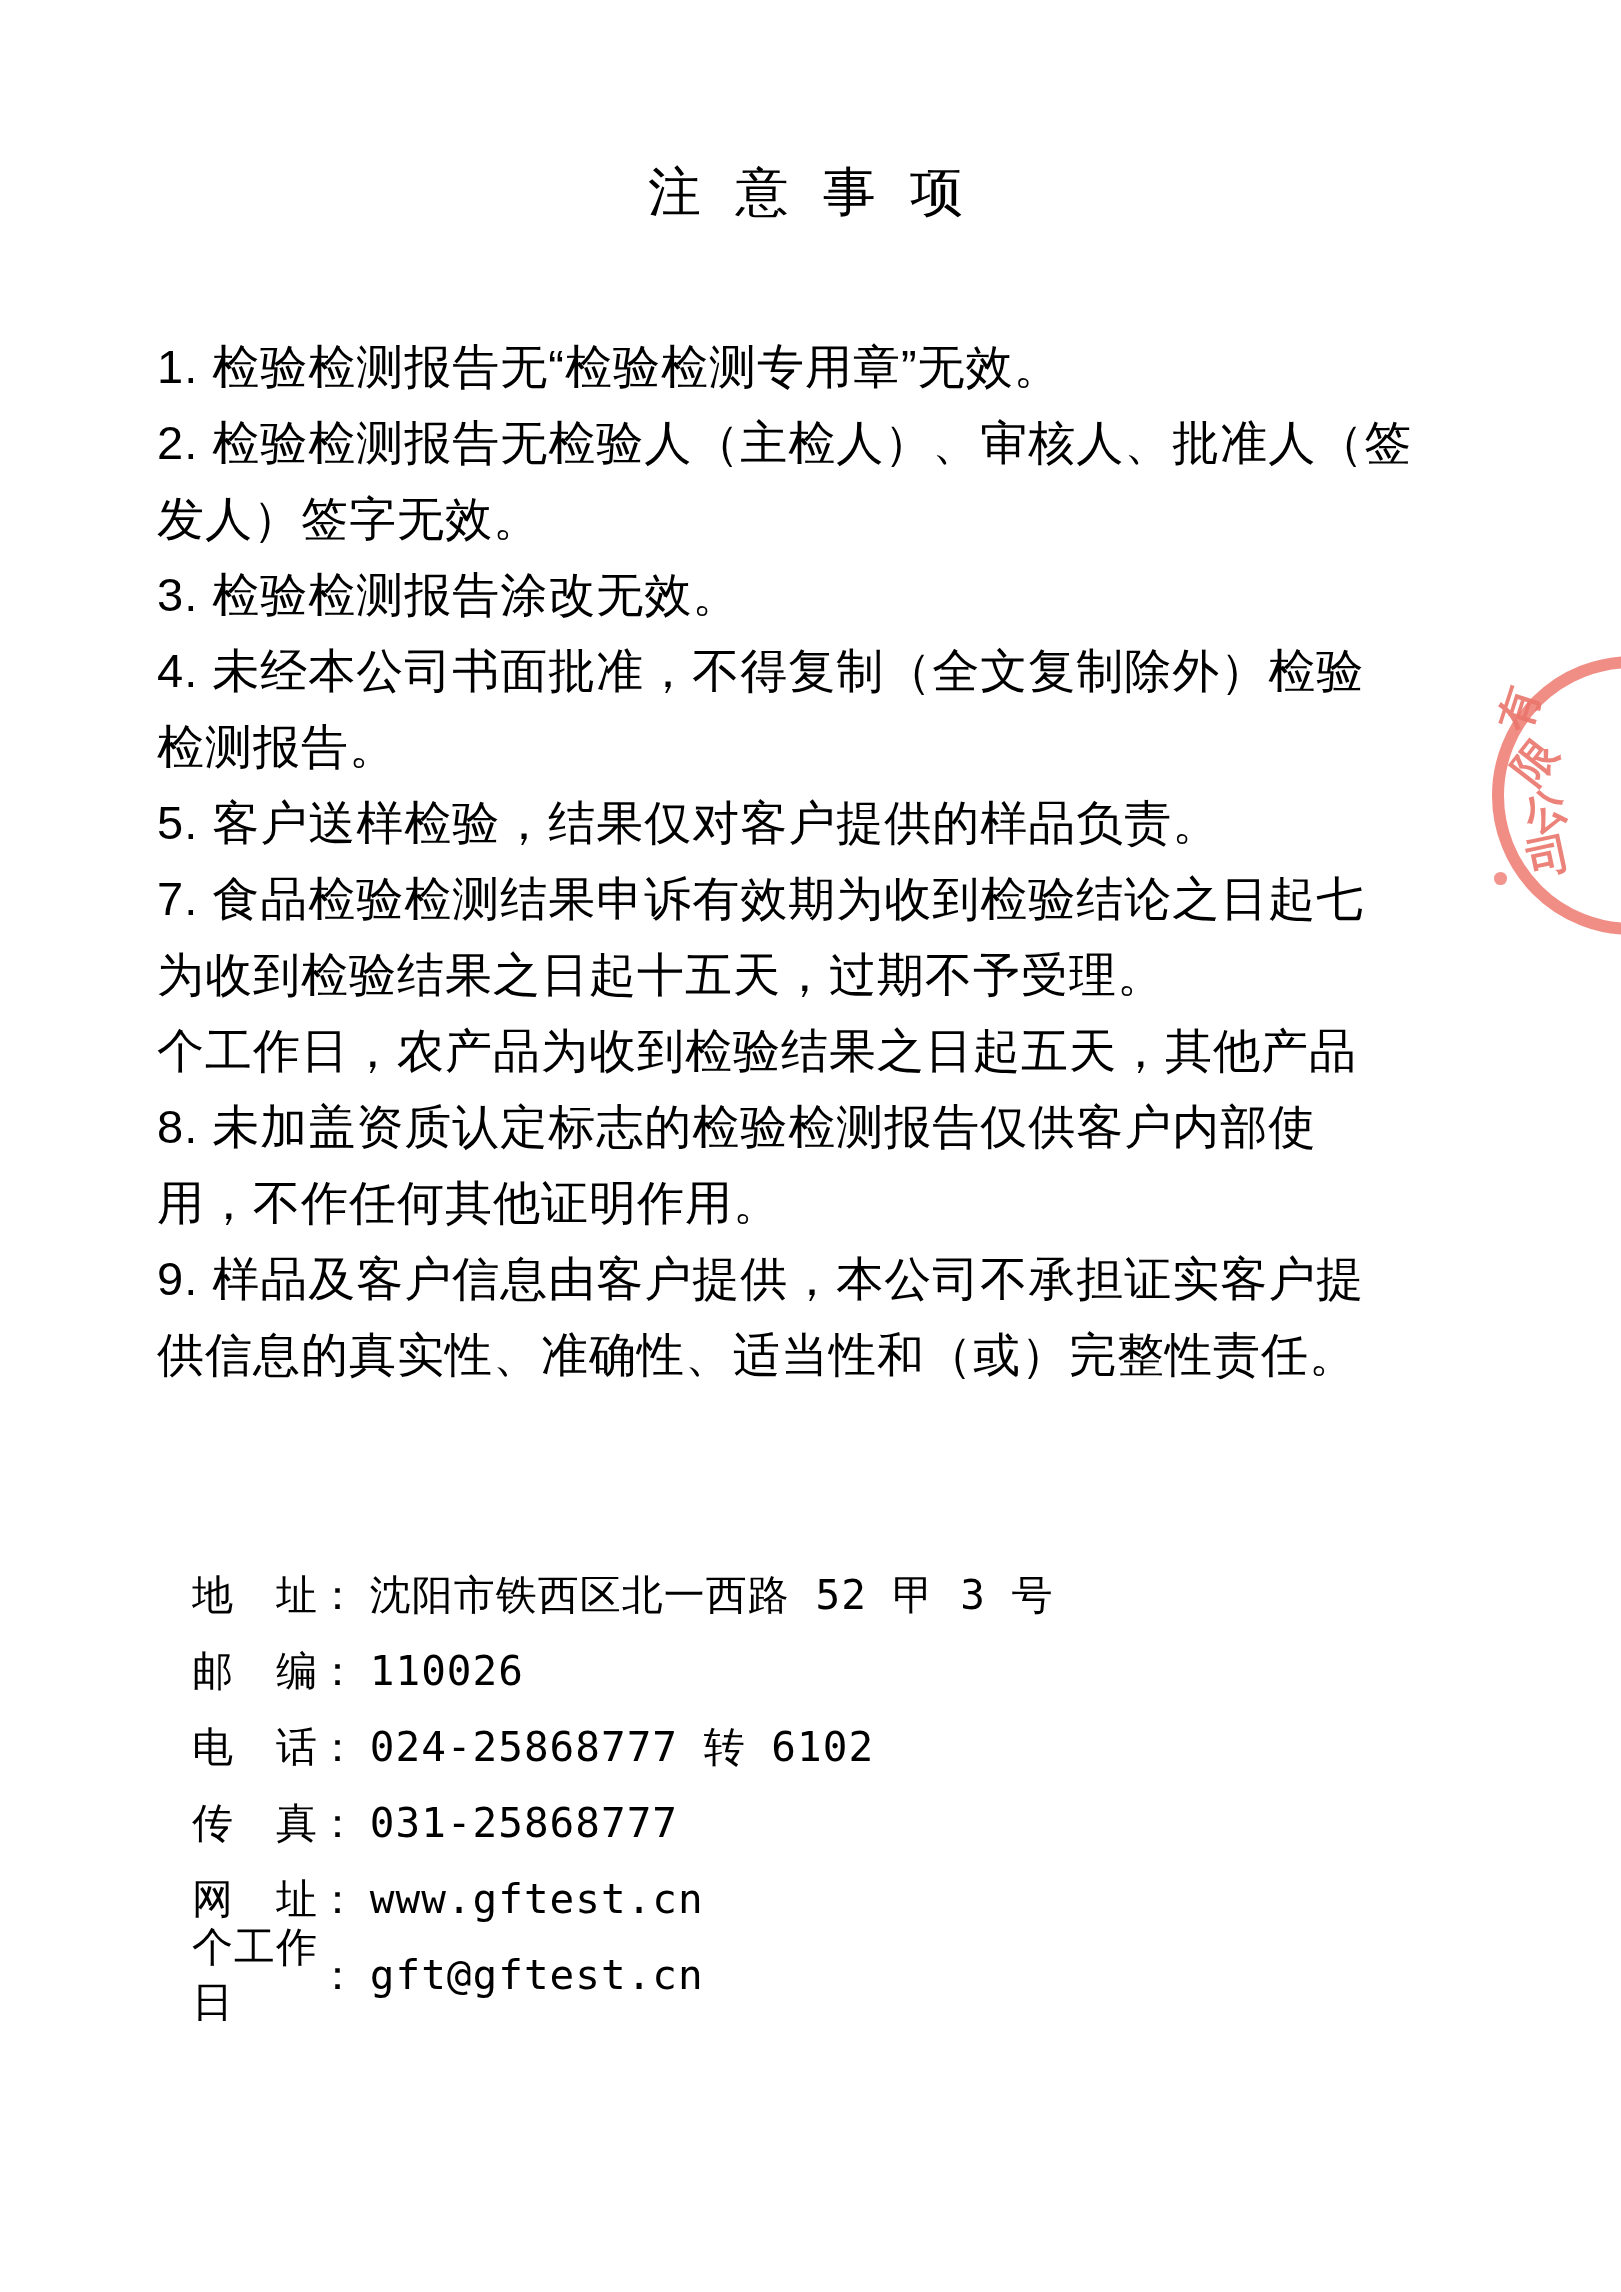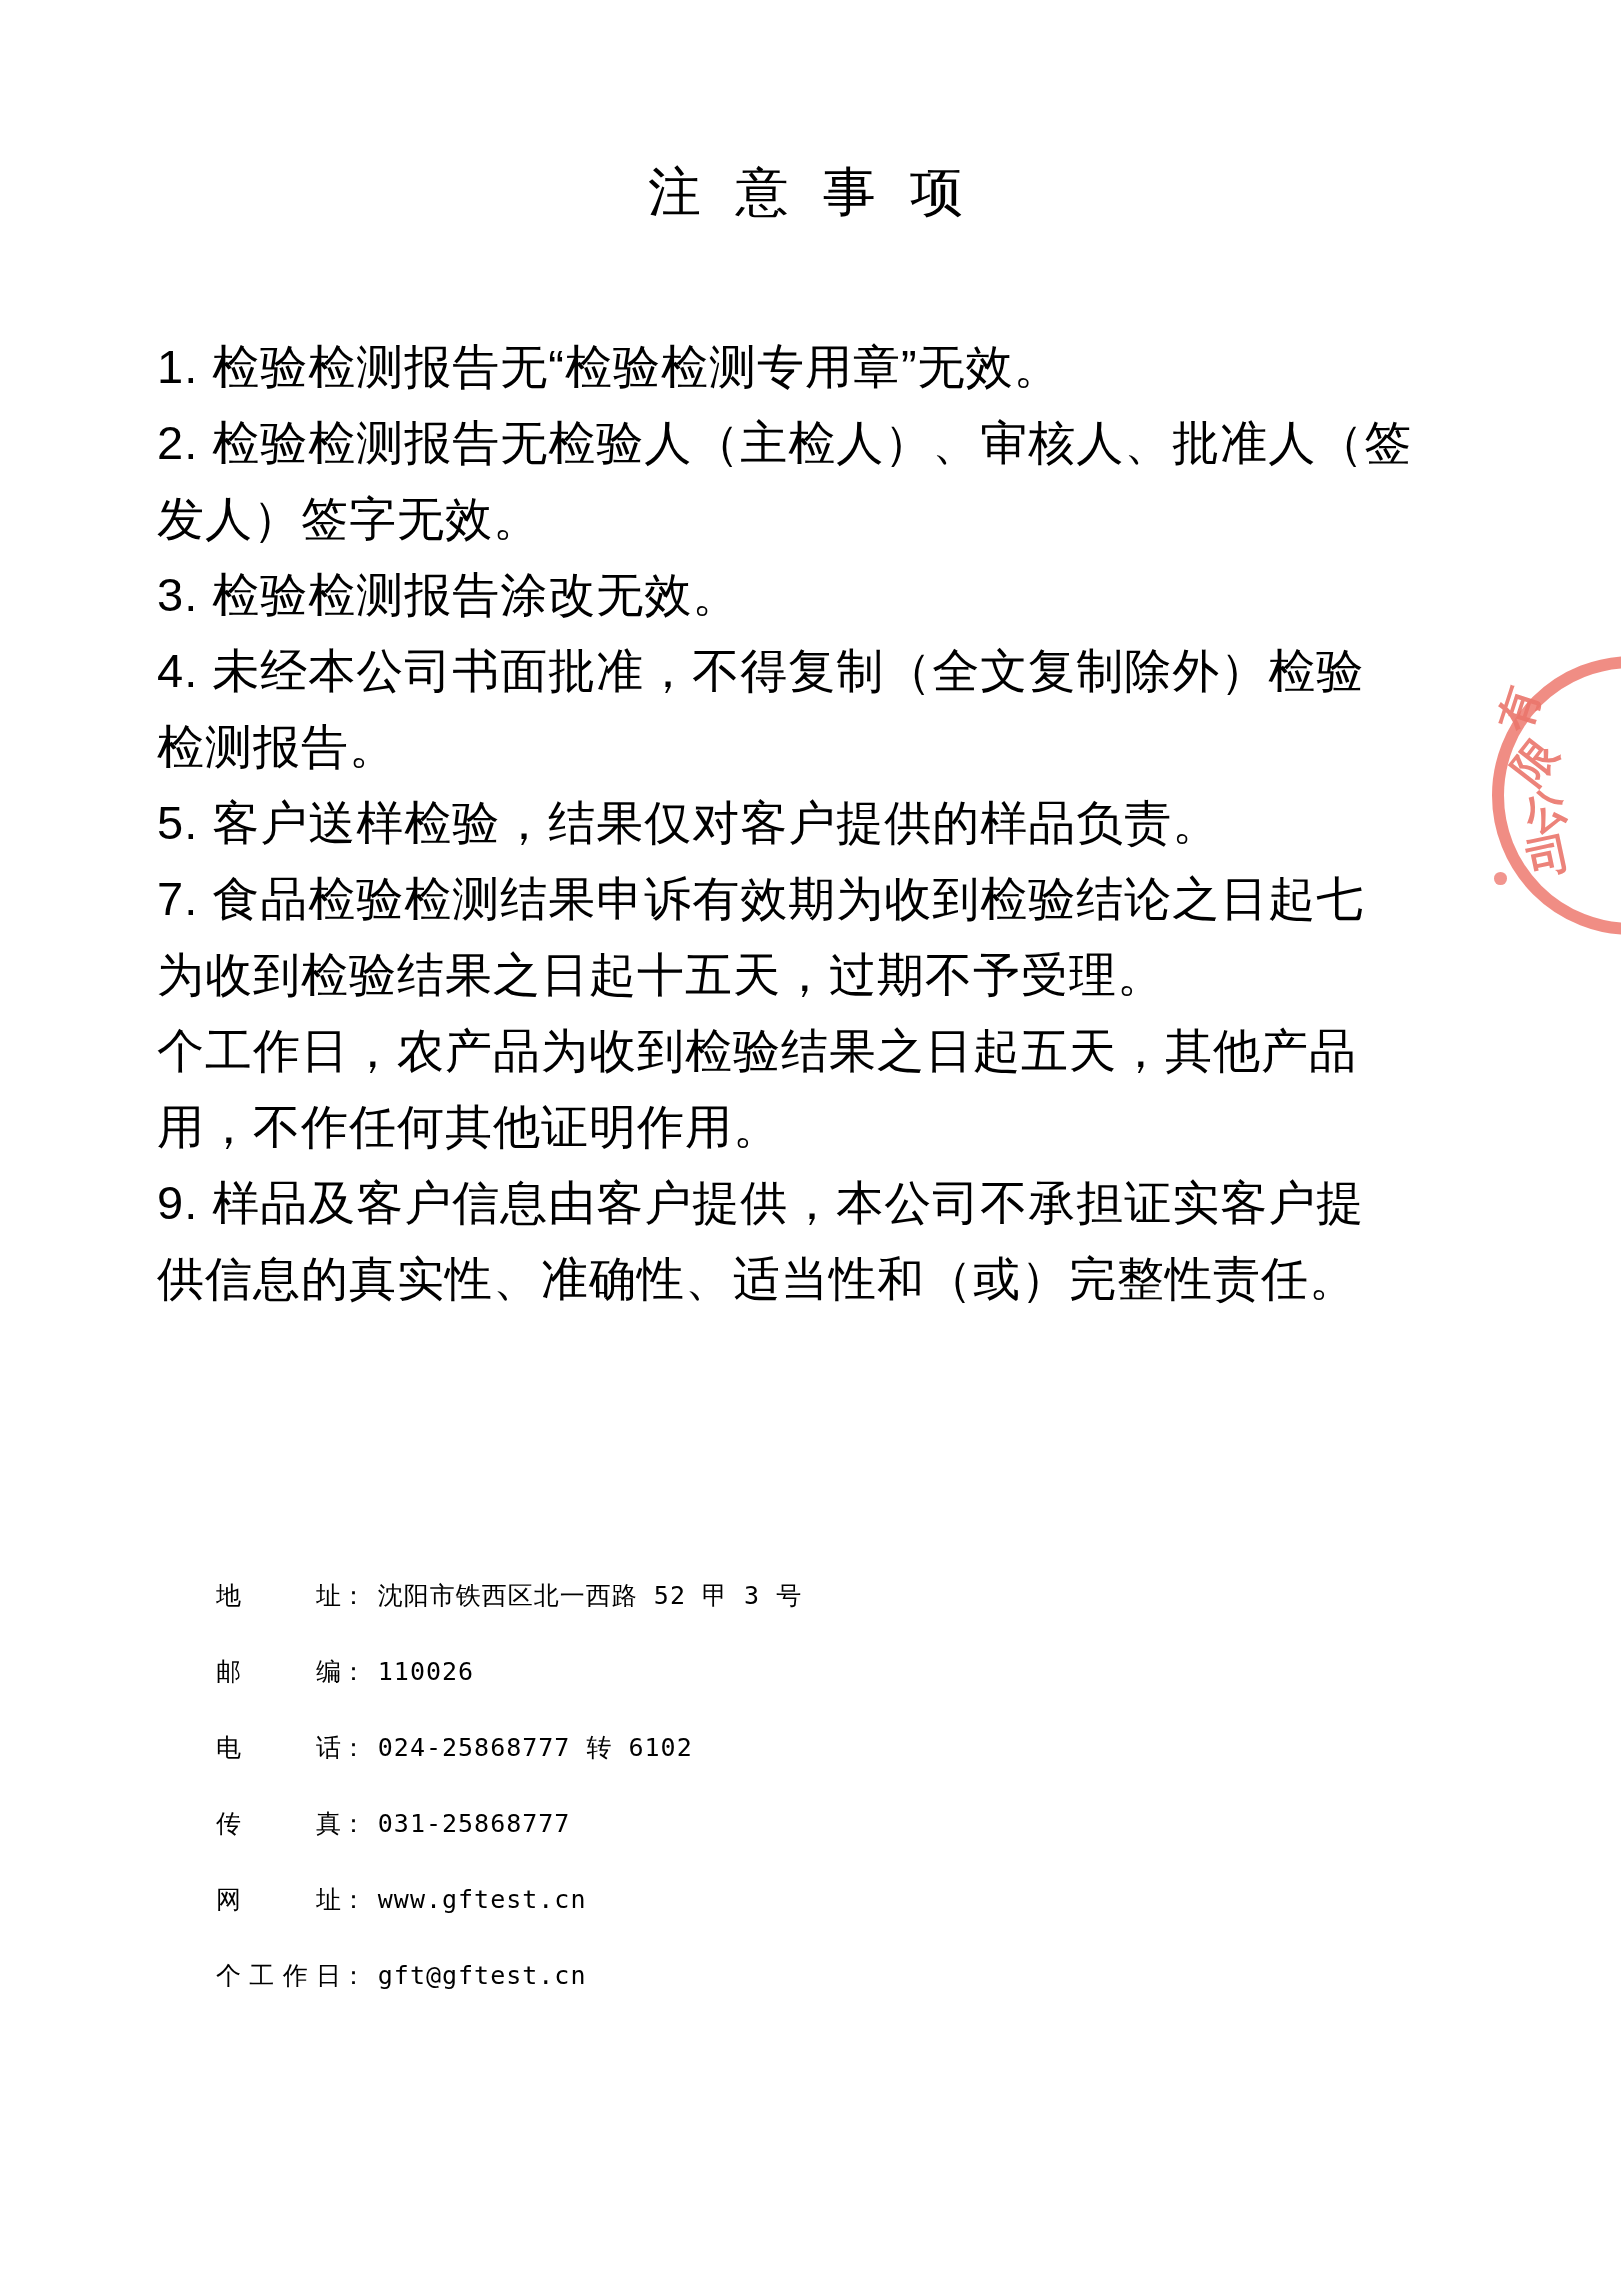--- a/index.html
+++ b/index.html
@@ -29,22 +29,22 @@
     left: 157px;
     width: 1323px;
     font-size: 47px;
     line-height: 76px;
     letter-spacing: 1px;
   }
   .notice-line { white-space: pre; }
   .contact {
     position: absolute;
     top: 1557px;
-    left: 216px;
-    font-size: 25px;
+    left: 192px;
+    font-size: 41px;
   }
   .contact-row {
     height: 76px;
     display: flex;
     align-items: center;
   }
   .c-label {
     display: inline-block;
     width: 125px;
     text-align: justify;
@@ -109,20 +109,21 @@
     <div class="notice-line">1. 检验检测报告无“检验检测专用章”无效。</div>
     <div class="notice-line">2. 检验检测报告无检验人（主检人）、审核人、批准人（签</div>
     <div class="notice-line">发人）签字无效。</div>
     <div class="notice-line">3. 检验检测报告涂改无效。</div>
     <div class="notice-line">4. 未经本公司书面批准，不得复制（全文复制除外）检验</div>
     <div class="notice-line">检测报告。</div>
     <div class="notice-line">5. 客户送样检验，结果仅对客户提供的样品负责。</div>
     <div class="notice-line">7. 食品检验检测结果申诉有效期为收到检验结论之日起七</div>
     <div class="notice-line">为收到检验结果之日起十五天，过期不予受理。</div>
     <div class="notice-line">个工作日，农产品为收到检验结果之日起五天，其他产品</div>
+    <div class="notice-line">8. 未加盖资质认定标志的检验检测报告仅供客户内部使</div>
     <div class="notice-line">用，不作任何其他证明作用。</div>
     <div class="notice-line">9. 样品及客户信息由客户提供，本公司不承担证实客户提</div>
     <div class="notice-line">供信息的真实性、准确性、适当性和（或）完整性责任。</div>
   </div>
 
   <div class="contact">
     <div class="contact-row">
       <span class="c-label">地址</span>
         <span class="c-colon">：</span>
         <span class="c-value">沈阳市铁西区北一西路 52 甲 3 号</span>

